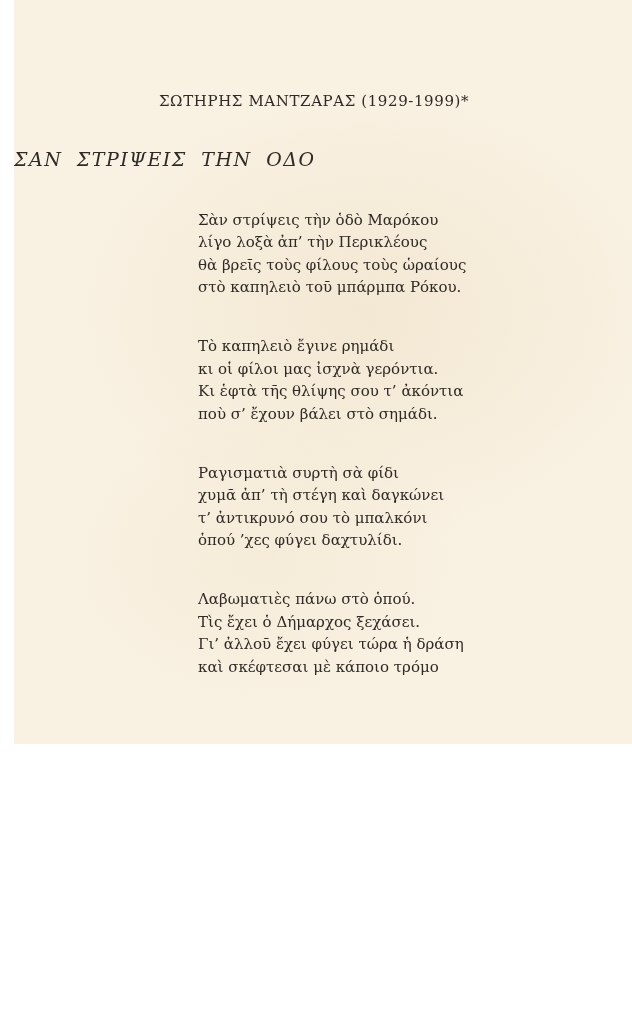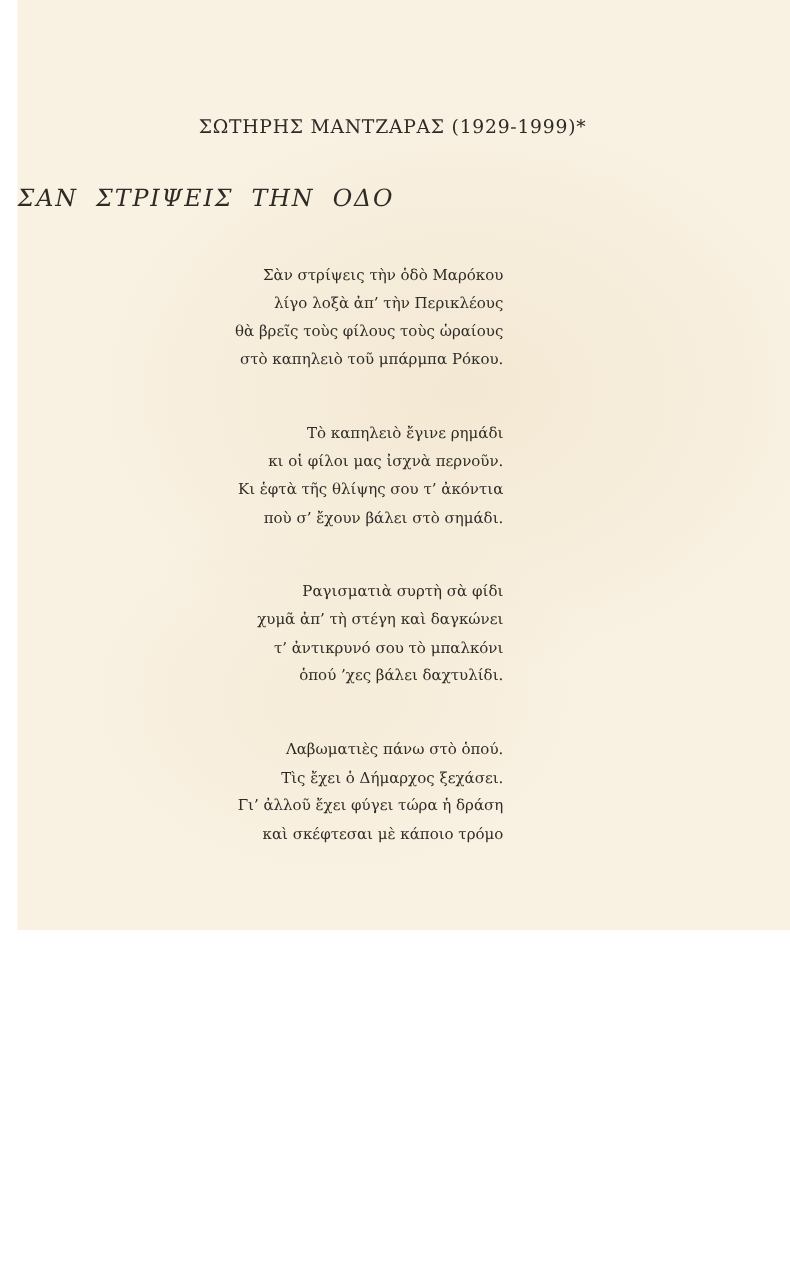--- a/index.html
+++ b/index.html
@@ -27,25 +27,24 @@
     position: absolute;
     top: 148px; left: 0; width: 600px;
     text-align: left;
     font-style: italic;
     font-size: 19px;
     letter-spacing: 1.5px;
     word-spacing: 7px;
   }
   .poem {
     position: absolute;
-    left: 174px; top: 186px;
-    font-size: 12px;
+    left: 184px; top: 186px;
+    font-size: 15px;
     line-height: 22.5px;
     white-space: pre-line;
-    text-align: right;
   }
   .stanza { margin: 0 0 14px 0; }
   .footnote {
     position: absolute;
     left: 62px; top: 831px; width: 548px;
     font-size: 14px;
     line-height: 24px;
     text-indent: 27px;
     white-space: pre-wrap;
   }
@@ -63,27 +62,27 @@
 
 <div class="page">
   <div class="author">ΣΩΤΗΡΗΣ ΜΑΝΤΖΑΡΑΣ (1929-1999)*</div>
   <div class="title">ΣΑΝ ΣΤΡΙΨΕΙΣ ΤΗΝ ΟΔΟ</div>
   <div class="poem">
     <div class="stanza">Σὰν στρίψεις τὴν ὁδὸ Μαρόκου
 λίγο λοξὰ ἀπ’ τὴν Περικλέους
 θὰ βρεῖς τοὺς φίλους τοὺς ὡραίους
 στὸ καπηλειὸ τοῦ μπάρμπα Ρόκου.</div>
     <div class="stanza">Τὸ καπηλειὸ ἔγινε ρημάδι
-κι οἱ φίλοι μας ἰσχνὰ περνοῦν.
+κι οἱ φίλοι μας ἰσχνὰ γερόντια.
 Κι ἑφτὰ τῆς θλίψης σου τ’ ἀκόντια
 ποὺ σ’ ἔχουν βάλει στὸ σημάδι.</div>
     <div class="stanza">Ραγισματιὰ συρτὴ σὰ φίδι
 χυμᾶ ἀπ’ τὴ στέγη καὶ δαγκώνει
 τ’ ἀντικρυνό σου τὸ μπαλκόνι
-ὁπού ’χες βάλει δαχτυλίδι.</div>
+ὁπού ’χες φύγει δαχτυλίδι.</div>
     <div class="stanza">Λαβωματιὲς πάνω στὸ ὁπού.
 Τὶς ἔχει ὁ Δήμαρχος ξεχάσει.
 Γι’ ἀλλοῦ ἔχει φύγει τώρα ἡ δράση
 καὶ σκέφτεσαι μὲ κάποιο τρόμο</div>
   </div>
   <div class="footnote"><span>* Ἄλλα ποιήματα τοῦ Σ. Μ. βλέπε στὴν </span><span class="fn-title">Ἀνθολογία Εὐβοέων Ποιητῶν</span><span>
 (Χαλκίδα 1958) τοῦ Ἀνδρέα Σ. Ἰωάννου.</span></div>
   <div class="pageno">13</div>
 </div>
 

